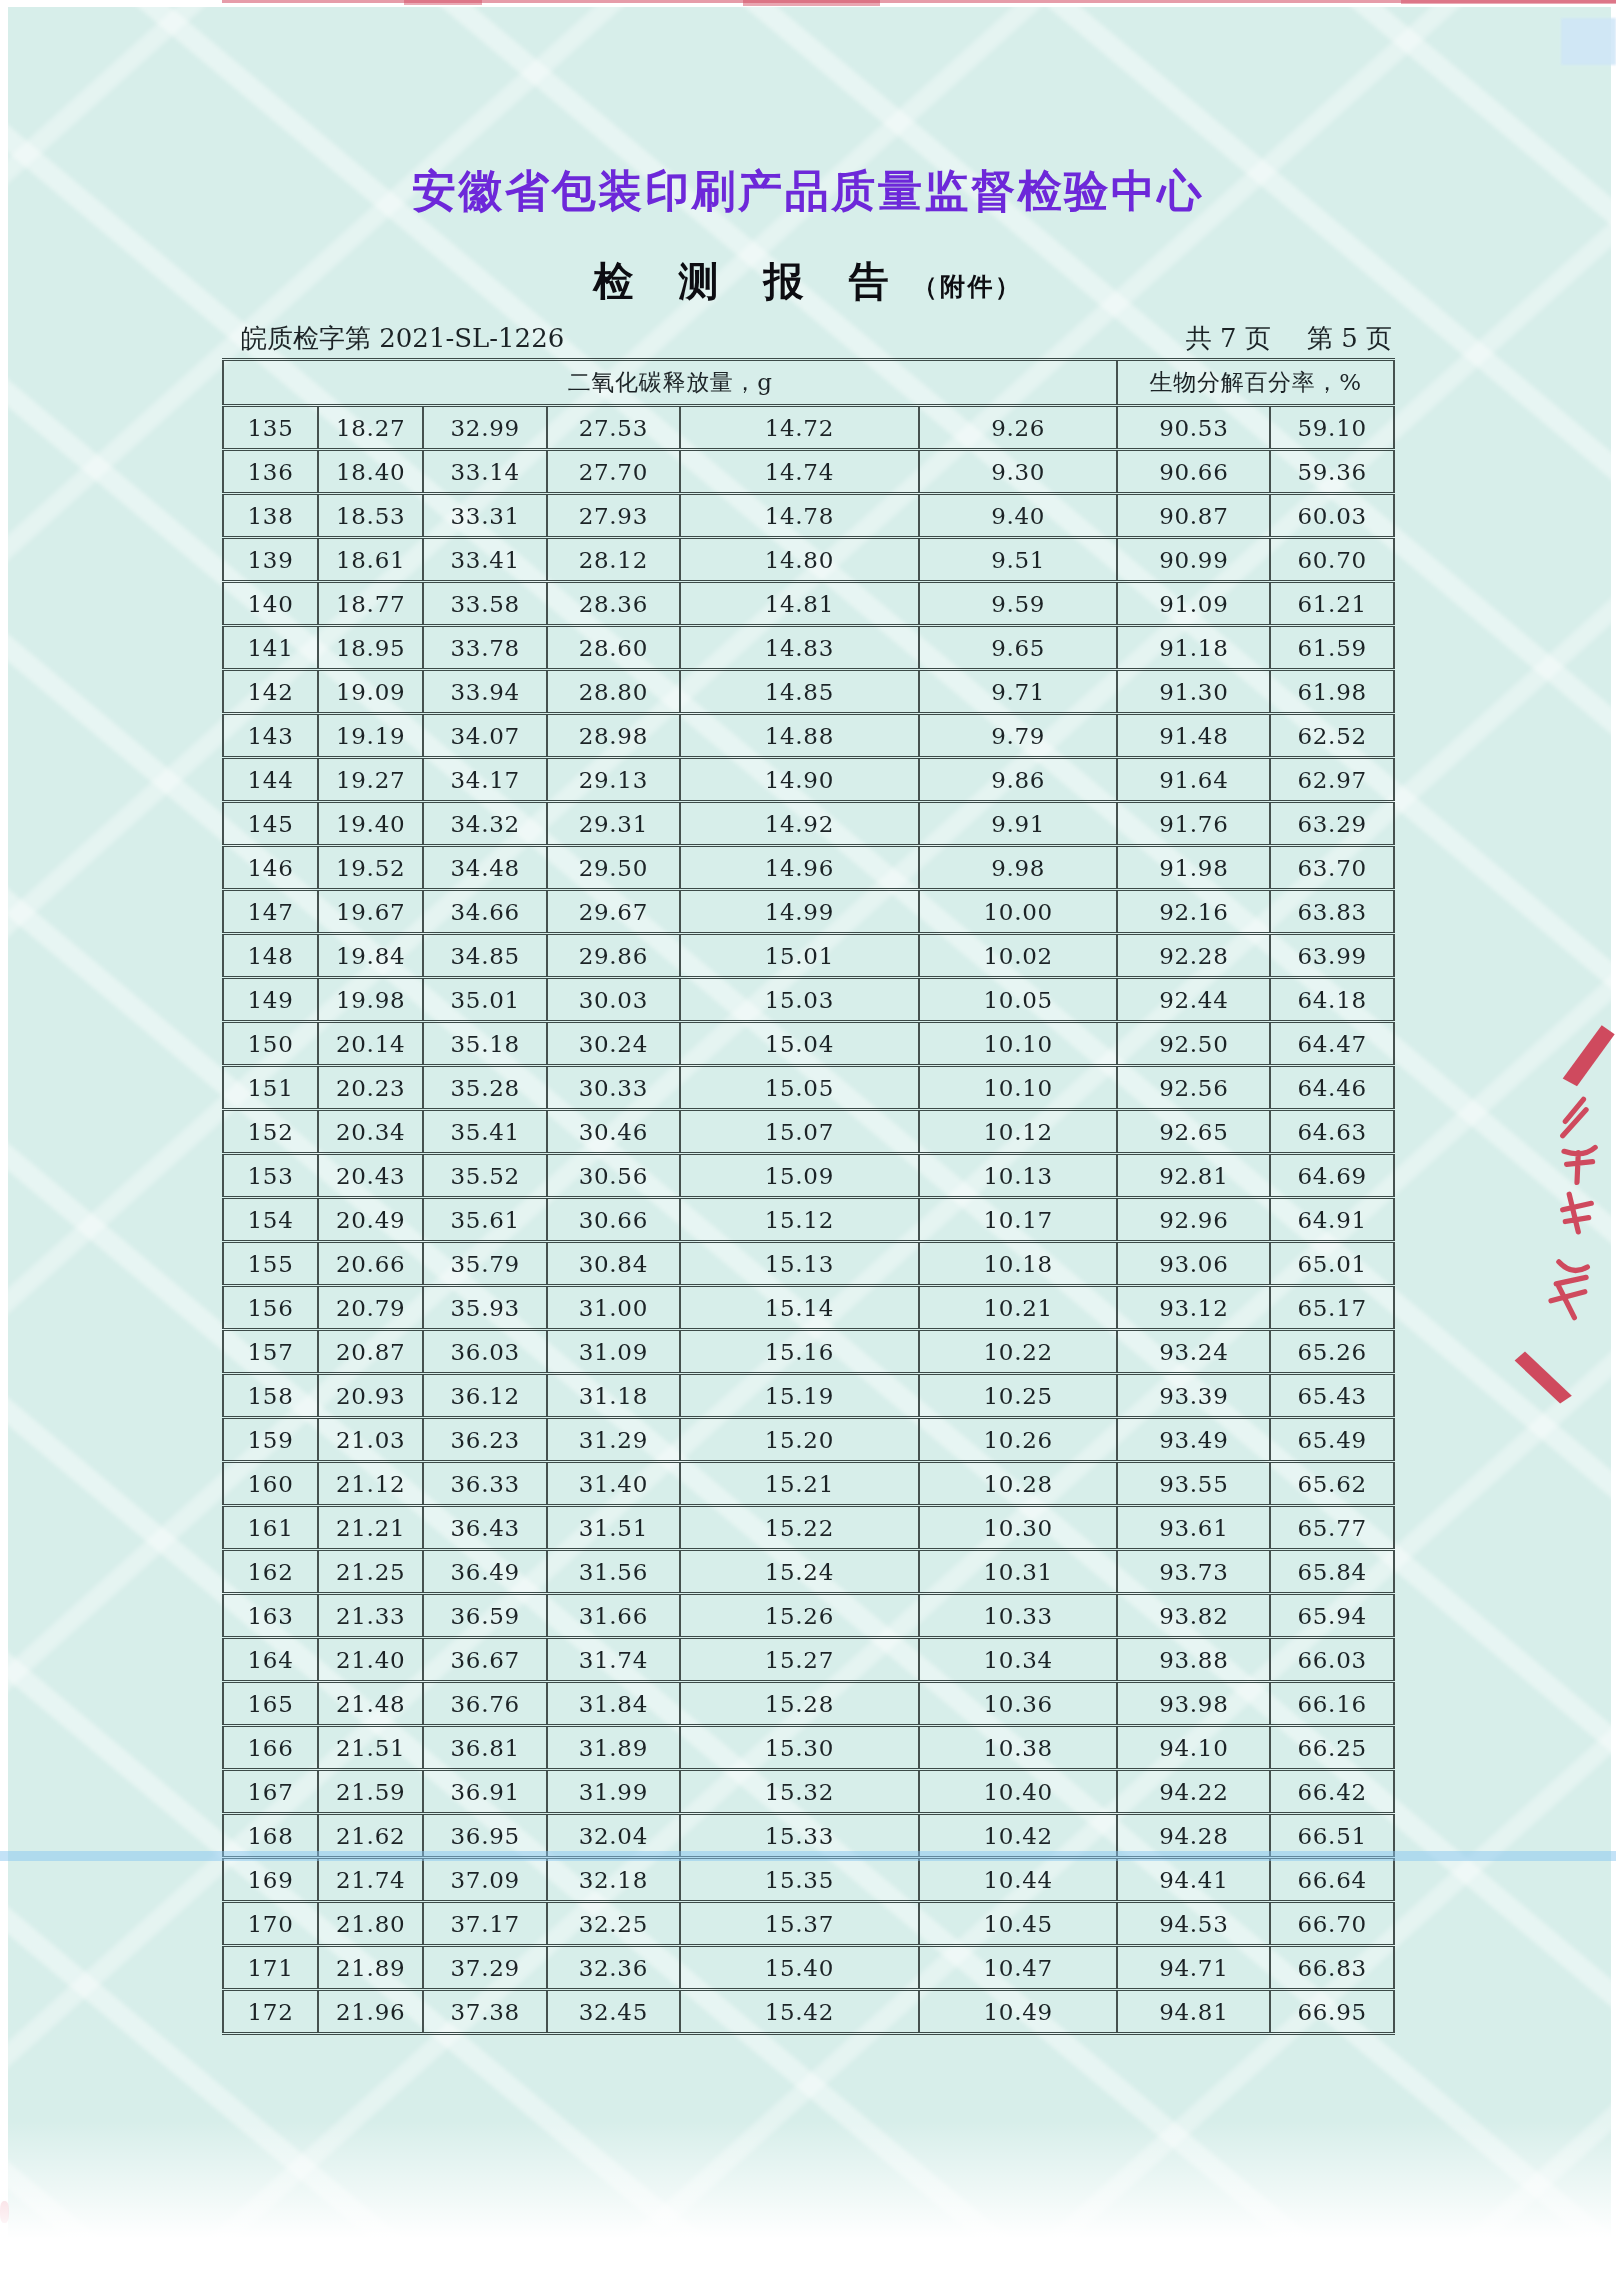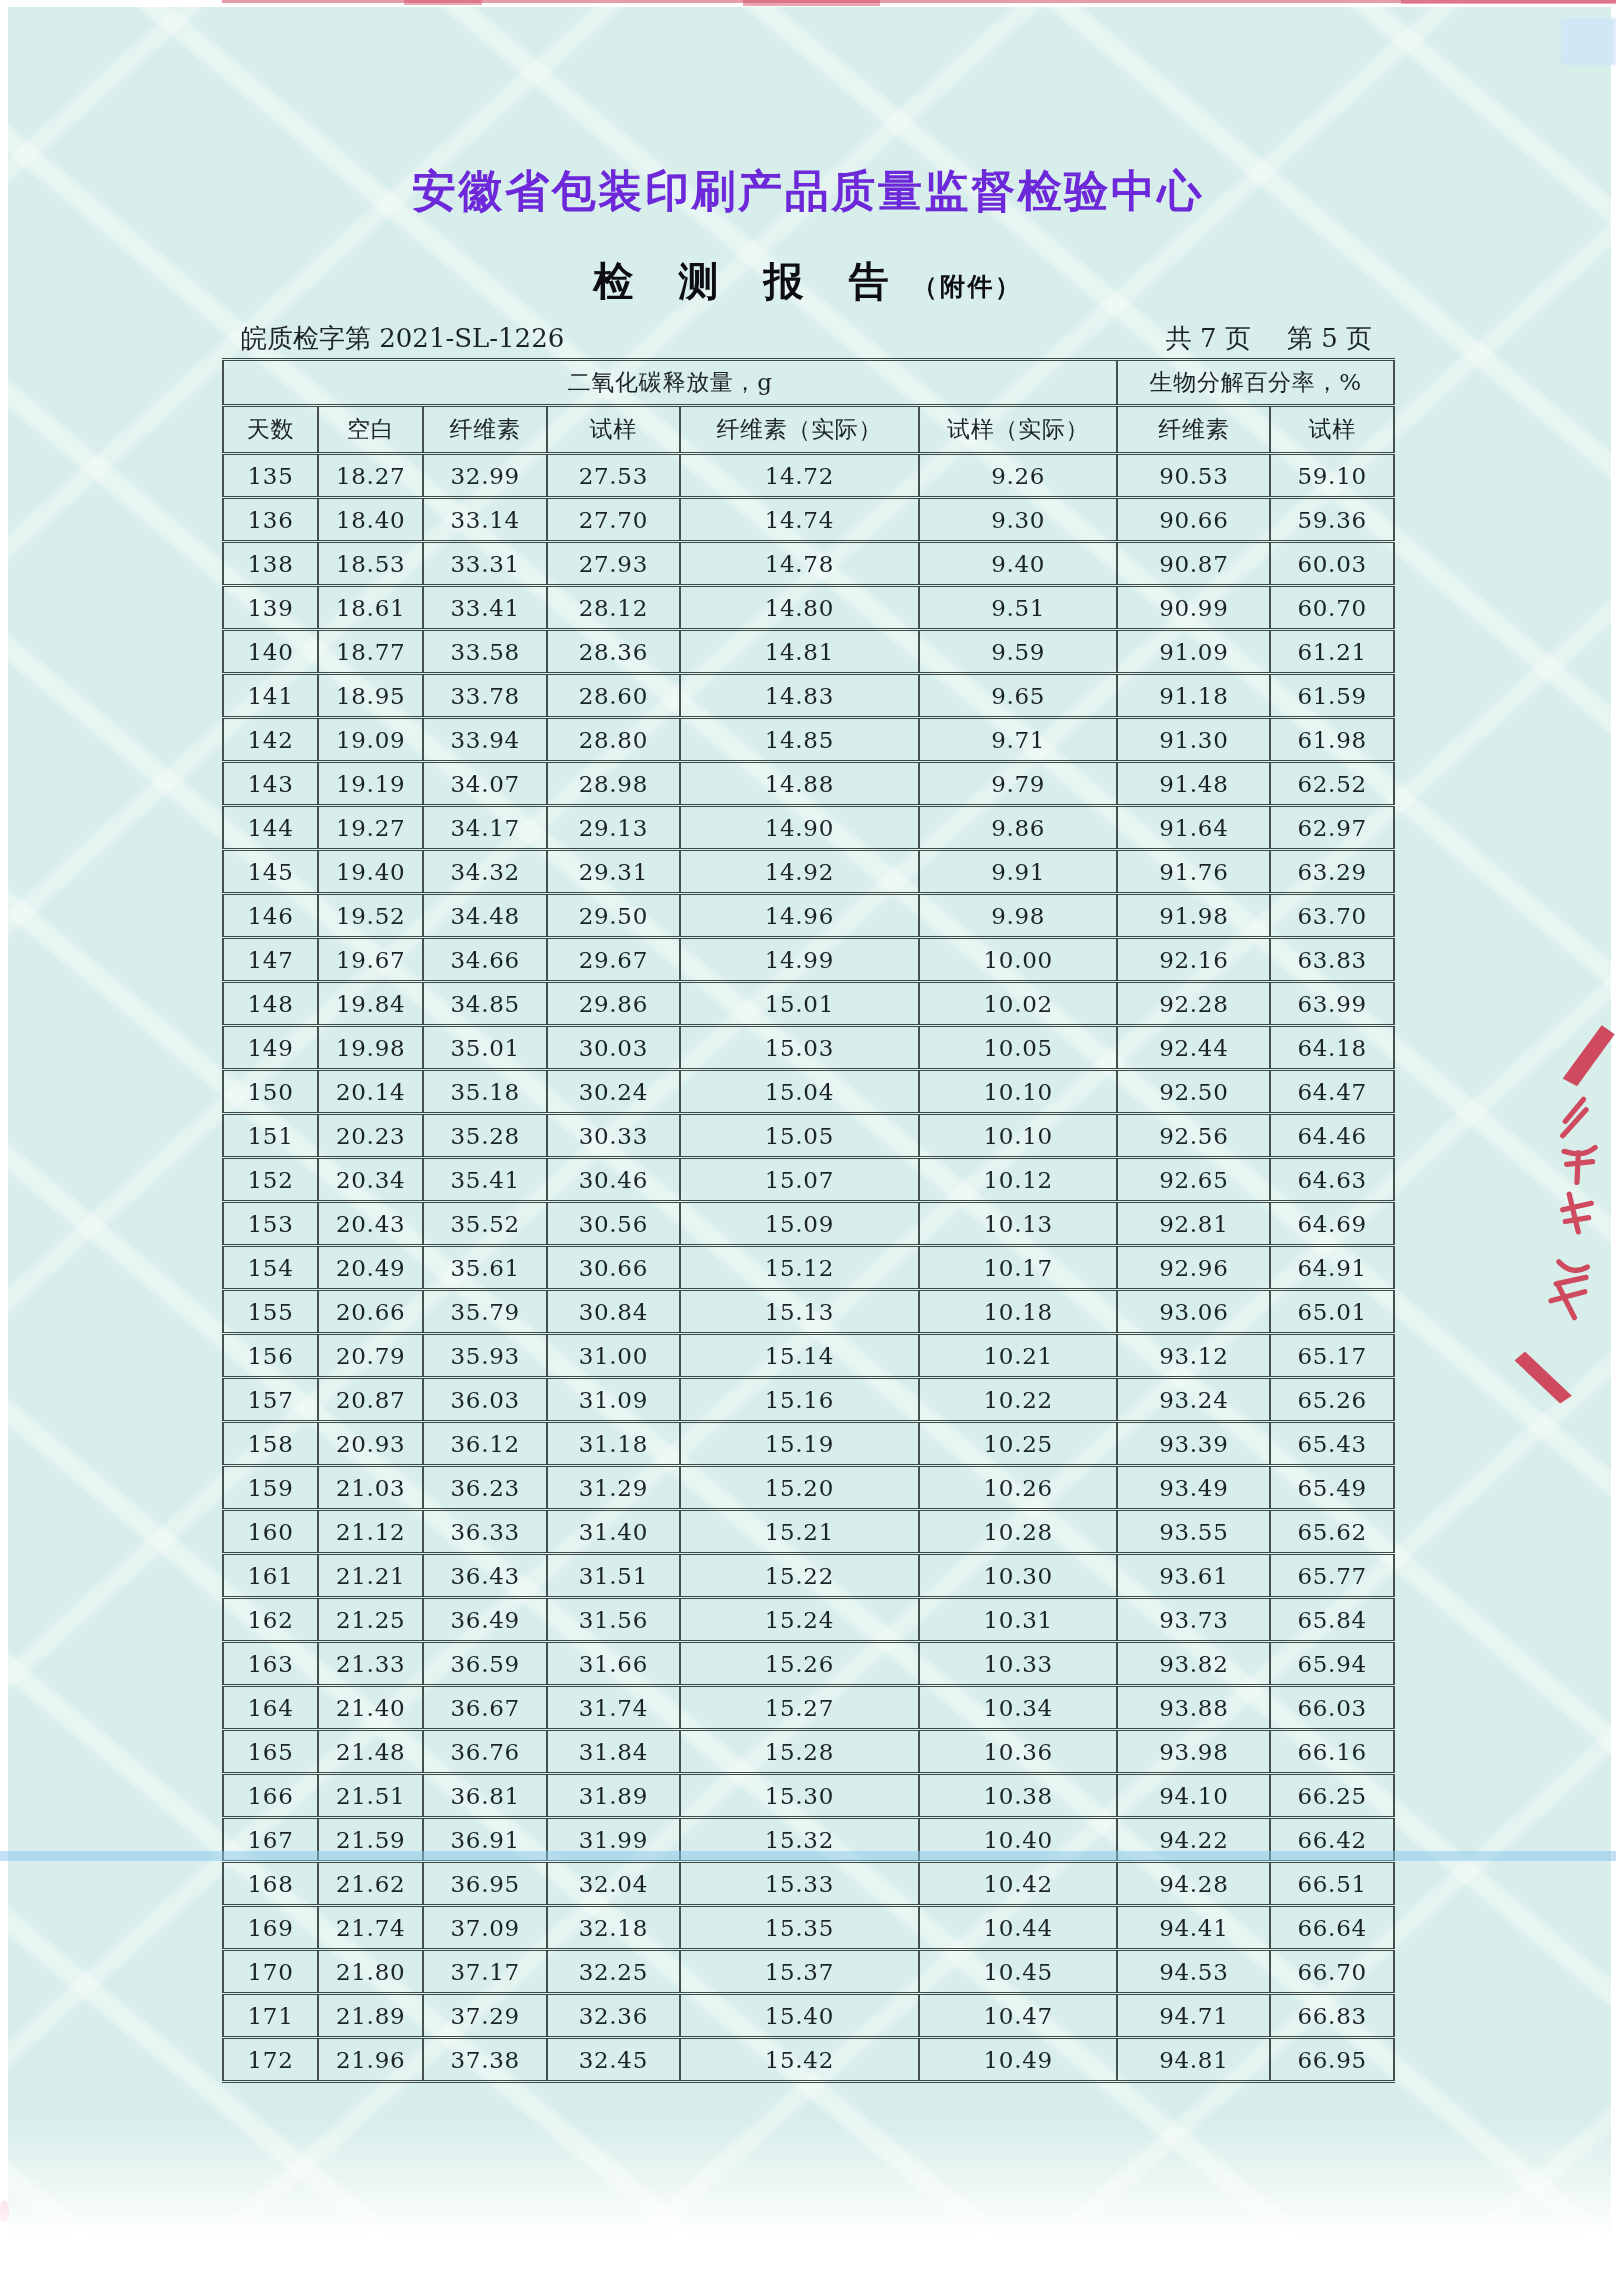--- a/index.html
+++ b/index.html
@@ -31,21 +31,21 @@
   }
   .report-title .main{
     font-family:"DejaVu Sans","Liberation Sans",sans-serif;
     font-weight:700;font-size:40px;letter-spacing:15.6px;
   }
   .report-title .suffix{
     font-family:"DejaVu Sans","Liberation Sans",sans-serif;
     font-weight:700;font-size:25px;letter-spacing:2.6px;margin-left:8px;
   }
   .ref-row{
-    position:absolute;left:241px;right:244px;top:321px;
+    position:absolute;left:241px;right:224px;top:321px;
     display:flex;justify-content:space-between;align-items:flex-end;
     font-size:26px;
   }
   .ref-row .pagegap{display:inline-block;width:36px;}
   table.report{
     position:absolute;left:222px;top:358px;width:1173px;
     border-collapse:collapse;table-layout:fixed;
     background:transparent;
   }
   table.report td,table.report th{
@@ -109,30 +109,20 @@
       <col style="width:20.44%">
         <col style="width:16.94%">
         <col style="width:13.06%">
         <col style="width:10.56%">
     </colgroup>
     <thead>
       <tr class="group-row">
         <th colspan="6">二氧化碳释放量，g</th>
         <th colspan="2">生物分解百分率，%</th>
       </tr>
-      <tr class="col-row">
-        <th>天数</th>
-        <th>空白</th>
-        <th>纤维素</th>
-        <th>试样</th>
-        <th>纤维素（实际）</th>
-        <th>试样（实际）</th>
-        <th>纤维素</th>
-        <th>试样</th>
-      </tr>
     </thead>
     <tbody>
         <tr>
           <td>135</td>
           <td>18.27</td>
           <td>32.99</td>
           <td>27.53</td>
           <td>14.72</td>
           <td>9.26</td>
           <td>90.53</td>

